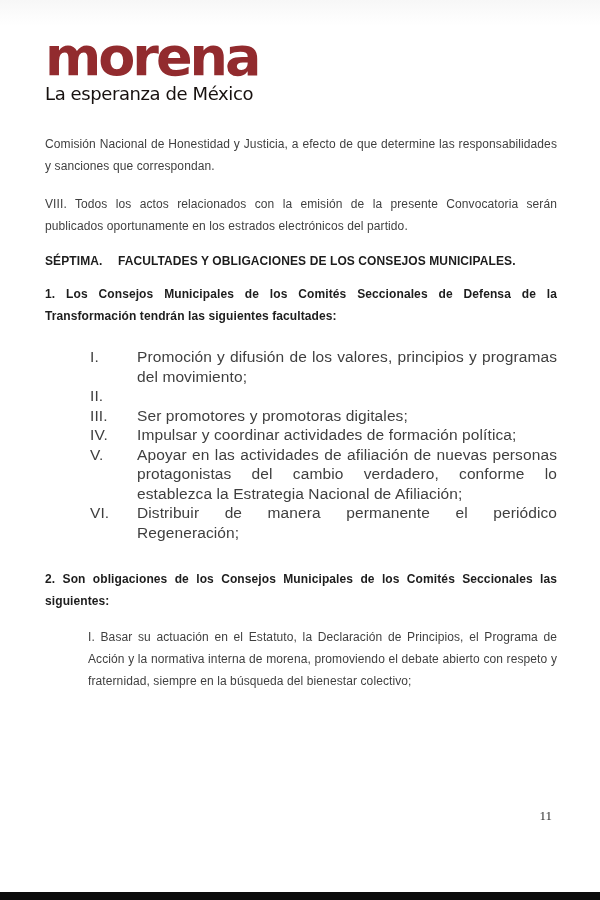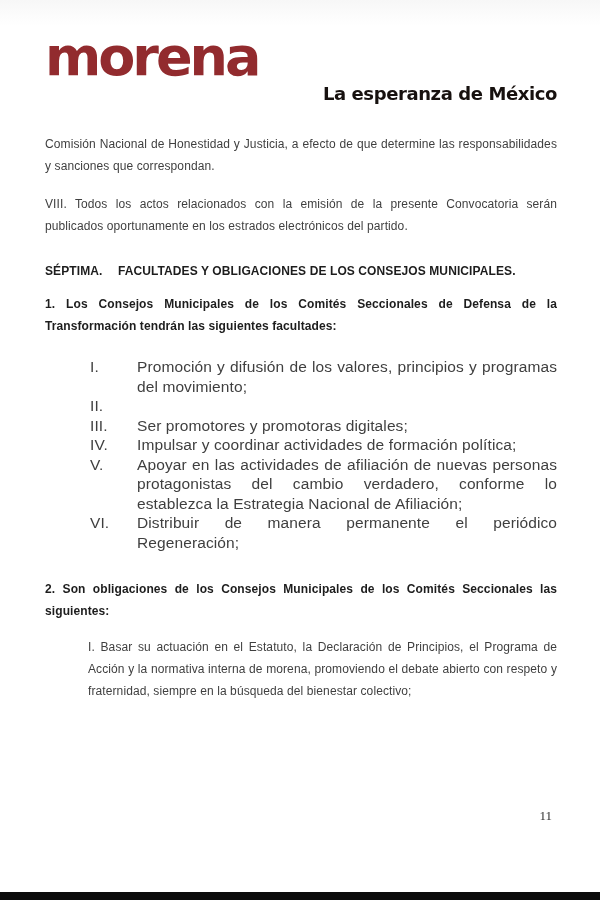--- a/index.html
+++ b/index.html
@@ -23,41 +23,40 @@
   .wordmark {
     font-family: "DejaVu Sans", sans-serif;
     font-weight: 800;
     font-size: 54px;
     line-height: 50px;
     letter-spacing: -3px;
     color: #922b2e;
   }
   .tagline {
     font-family: "DejaVu Sans", sans-serif;
-    font-weight: 700;
+    font-weight: 400;
     font-size: 18px;
     line-height: 22px;
     letter-spacing: -0.4px;
     color: #17110f;
     margin-top: 1px;
-    text-align: right;
   }
   
   .para {
     font-size: 12px;
     line-height: 22px;
     letter-spacing: 0.1px;
     color: #3f3f3f;
     text-align: justify;
     margin: 0;
   }
   .bold { font-weight: 700; color: #1d1d1d; }
   .p1 { margin-top: 28px; }
   .p2 { margin-top: 16px; }
-  .sec-heading { margin-top: 23px; }
+  .sec-heading { margin-top: 13px; }
   .sec-title { margin-left: 12px; }
   .sub1-heading { margin-top: 11px; }
   
   .rlist {
     margin: 20px 0 0 45px;
     font-size: 15.5px;
     line-height: 19.5px;
     letter-spacing: 0.1px;
     color: #3f3f3f;
   }

